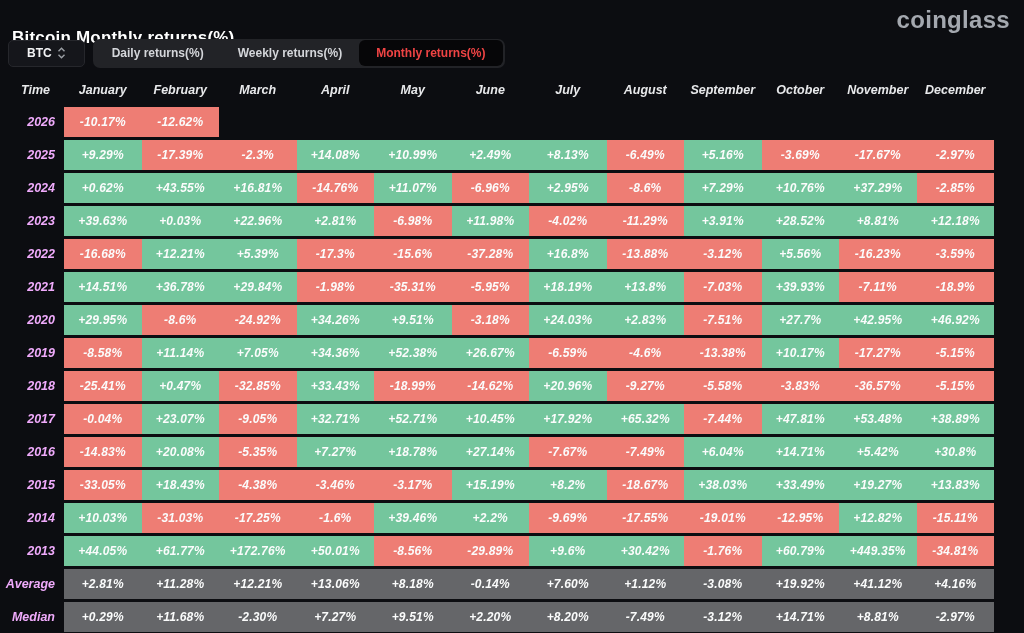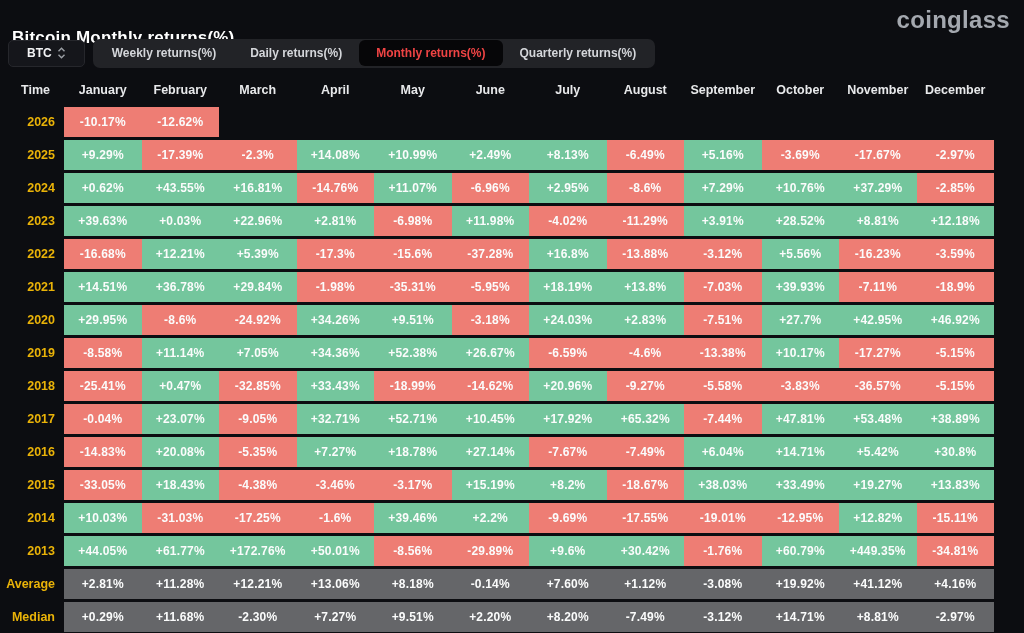--- a/index.html
+++ b/index.html
@@ -33,27 +33,28 @@
     color: #d4d6da; font-size: 12px; font-weight: 600;
     padding: 6px 17px; border-radius: 6px; cursor: pointer; white-space: nowrap;
   }
   .tab.active { background: var(--active-tab-bg, #060608); color: #ef4444; }
   .table-wrap { margin-top: 9px; }
   .thead, .grid {
     display: grid;
     grid-template-columns: 64px repeat(12, 1fr);
     width: 994px;
     column-gap: 0;
+    font-style: italic;
   }
   .thead { height: 26px; align-items: center; margin-bottom: 4px; }
   .th { color: #e8e9eb; font-size: 12.5px; font-weight: 600; text-align: center; }
   .th.time { text-align: right; padding-right: 14px; }
   .grid { row-gap: 3px; grid-auto-rows: 30px; }
   .rowlabel {
-    color: #eab308; font-size: 12.5px; font-weight: 600;
+    color: #f0abfc; font-size: 12.5px; font-weight: 600;
     display: flex; align-items: center; justify-content: flex-end;
     padding-right: 9px;
   }
   .cell {
     display: flex; align-items: center; justify-content: center;
     color: #fbfcfc; font-size: 12px; font-weight: 600; letter-spacing: .2px;
   }
   .cell.pos { background: var(--positive, #74c69d); }
   .cell.neg { background: var(--negative, #ee7d74); }
   .cell.summary { background: var(--summary, #656669); }
@@ -71,24 +72,23 @@
   <button class="symbol-btn">
     <span>BTC</span>
     <span>
       <svg width="9" height="12" viewBox="0 0 9 12" fill="none">
         <path d="M1.5 4.2 L4.5 1.2 L7.5 4.2" stroke="#9ca0a6" stroke-width="1.4" fill="none"></path>
         <path d="M1.5 7.8 L4.5 10.8 L7.5 7.8" stroke="#9ca0a6" stroke-width="1.4" fill="none"></path>
       </svg>
     </span>
   </button>
   <div class="tabbar">
+      <div class="tab">Daily returns(%)</div>
       <div class="tab">Weekly returns(%)</div>
-      <div class="tab">Daily returns(%)</div>
       <div class="tab active">Monthly returns(%)</div>
-      <div class="tab">Quarterly returns(%)</div>
     </div>
 </div>
 
 <div class="table-wrap">
   <div class="thead">
       <div class="th time">Time</div>
       <div class="th">January</div>
       <div class="th">February</div>
       <div class="th">March</div>
       <div class="th">April</div>

